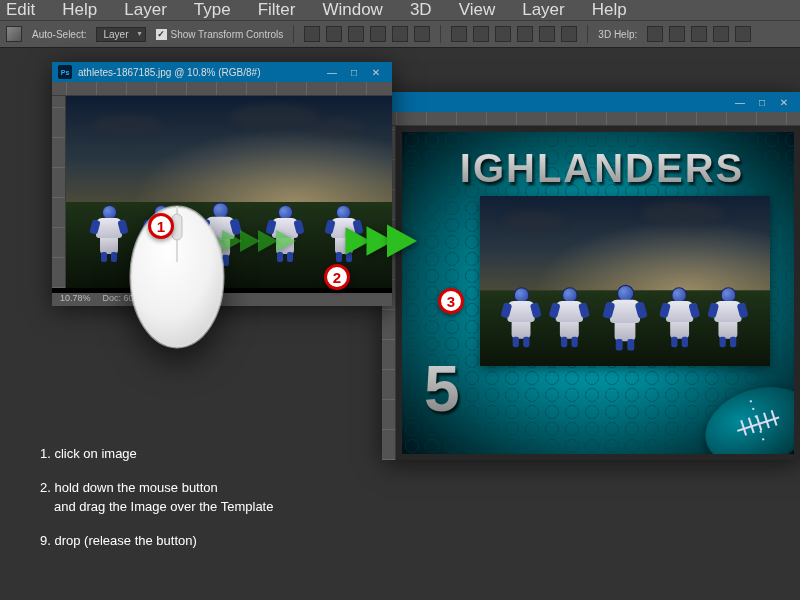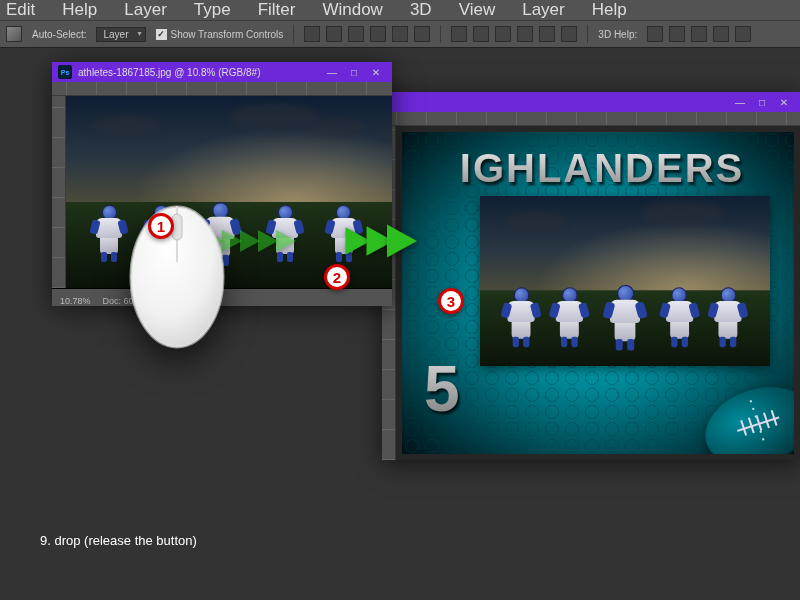--- a/index.html
+++ b/index.html
@@ -11,31 +11,31 @@
   .optbar{background:#535353;height:28px;border-top:1px solid #3a3a3a;border-bottom:1px solid #222;display:flex;align-items:center;gap:10px;padding:0 6px;color:#ccc;font-size:10px}
   .optbar .dd{background:#3a3a3a;border:1px solid #2a2a2a;padding:1px 16px 1px 6px;position:relative}
   .optbar .dd::after{content:"▾";position:absolute;right:3px;top:1px;font-size:8px;color:#aaa}
   .optbar .chk{display:flex;align-items:center;gap:4px}
   .optbar .chk .box{width:11px;height:11px;background:#ddd;display:flex;align-items:center;justify-content:center;color:#333;font-size:9px;font-weight:bold}
   .optbar .icons{display:flex;gap:6px;align-items:center}
   .optbar .iconbtn{width:16px;height:16px;background:#444;border:1px solid #2d2d2d}
   .optbar .sep{width:1px;height:18px;background:#3a3a3a}
   
   .docwin{position:absolute;background:#535353;box-shadow:0 4px 24px rgba(0,0,0,.6)}
-  .docwin .titlebar{height:20px;background:#6d28d9;display:flex;align-items:center;color:#ddd;font-size:10px;padding:0 6px}
+  .docwin .titlebar{height:20px;background:#0369a1;display:flex;align-items:center;color:#ddd;font-size:10px;padding:0 6px}
   .docwin .titlebar .ps{width:14px;height:14px;background:#001e36;color:#31a8ff;font-size:7px;font-weight:bold;display:flex;align-items:center;justify-content:center;margin-right:6px;border-radius:2px}
   .docwin .titlebar .ctrls{margin-left:auto;display:flex;gap:2px}
   .docwin .titlebar .ctrls span{width:20px;height:14px;display:flex;align-items:center;justify-content:center;color:#ccc;font-size:10px}
   .docwin .ruler-h{height:14px;background:#535353;border-bottom:1px solid #3a3a3a;position:relative}
   .docwin .ruler-h::before{content:"";position:absolute;left:14px;right:0;top:0;bottom:0;background:repeating-linear-gradient(90deg,#666 0,#666 1px,transparent 1px,transparent 30px)}
   .docwin .body{display:flex}
   .docwin .ruler-v{width:14px;background:#535353;border-right:1px solid #3a3a3a;position:relative}
   .docwin .ruler-v::before{content:"";position:absolute;top:0;bottom:0;left:0;right:0;background:repeating-linear-gradient(0deg,#666 0,#666 1px,transparent 1px,transparent 30px)}
   .docwin .canvas{background:#262626;position:relative;overflow:hidden}
-  .docwin .statusbar{height:18px;background:#535353;display:flex;align-items:flex-end;gap:12px;padding:0 8px;color:#bbb;font-size:9px;border-top:1px solid #000000}
+  .docwin .statusbar{height:18px;background:#535353;display:flex;align-items:flex-start;gap:12px;padding:0 8px;color:#bbb;font-size:9px;border-top:5px solid #000000}
   .docwin .statusbar .tri{color:#888;font-size:7px}
   
   .srcimg{width:100%;height:100%;position:relative;background:linear-gradient(to bottom,#1a2838 0%,#3d4a42 35%,#6b5a3a 50%,#1a2a15 60%,#0d1a0a 100%)}
   .srcimg .sky{position:absolute;inset:0 0 45% 0;background:radial-gradient(ellipse at 70% 100%,rgba(230,200,140,.5),transparent 50%),linear-gradient(to bottom,#0e1d33,#2a3742 60%,#4a4a3a)}
   .srcimg .sky .cloud{position:absolute;background:rgba(40,45,55,.6);border-radius:50%;filter:blur(3px)}
   .srcimg .grass{position:absolute;inset:55% 0 0 0;background:linear-gradient(to bottom,#1e3318,#0a1208)}
   .player{position:absolute;bottom:18%;width:34px;height:48px}
   .player .helm{width:15px;height:15px;background:radial-gradient(circle at 35% 35%,#6a8de0,#2a3f9a);border-radius:50%;margin:0 auto;border:1px solid #1a2560}
   .player .torso{width:26px;height:20px;background:linear-gradient(#e8e8f0,#c0c0d0);border-radius:6px 6px 3px 3px;margin:-2px auto 0;position:relative}
   .player .torso::before,.player .torso::after{content:"";position:absolute;top:2px;width:8px;height:14px;background:#2640a0;border-radius:3px}
@@ -272,16 +272,21 @@
     <rect x="50" y="22" width="10" height="26" rx="5" fill="#e3e3e3" stroke="#bfbfbf"></rect>
     <ellipse cx="55" cy="85" rx="46" ry="70" fill="none" stroke="#eaeaea" stroke-width="3" opacity=".6"></ellipse>
   </svg>
 </div>
 
 <div class="marker" style="left:148px;top:213px">1</div>
 <div class="marker" style="left:324px;top:264px">2</div>
 <div class="marker" style="left:438px;top:288px">3</div>
 
 <div class="instructions">
+  <p>1. click on image</p>
+  <p>
+    <span>2. hold down the mouse button</span><br>
+    <span style="padding-left:14px">and drag the Image over the Template</span>
+  </p>
   <p>
     <span>9. drop (release the button)</span><br>
   </p>
 </div>
 
 </body></html>

